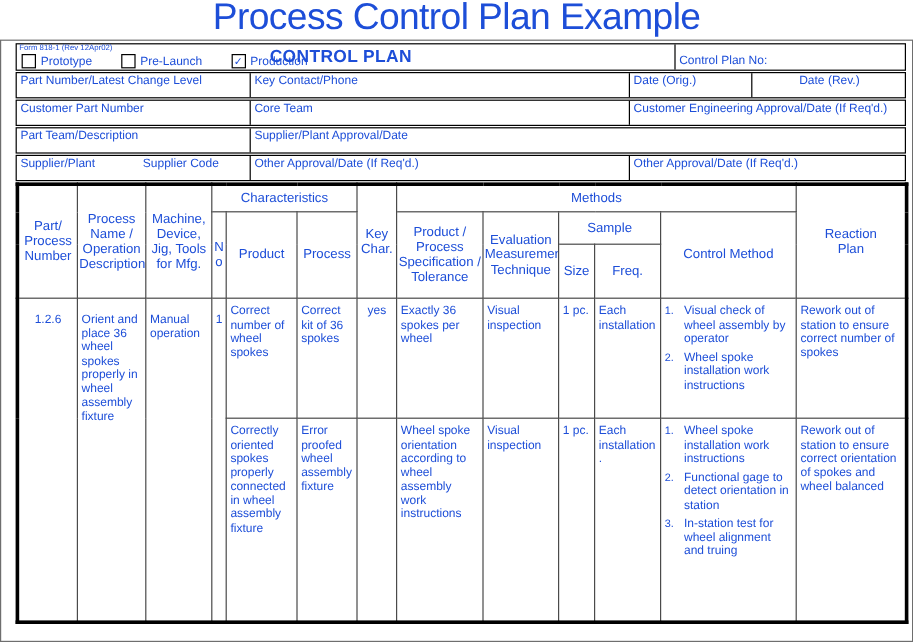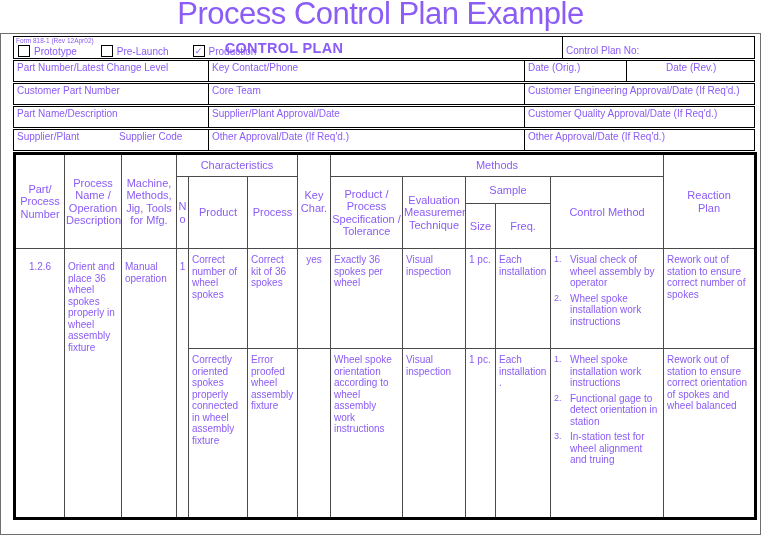--- a/index.html
+++ b/index.html
@@ -1,17 +1,17 @@
 <!DOCTYPE html>
 <html><head>
 <meta charset="utf-8">
 <style>
   html,body{margin:0;padding:0;background:#fff;}
   .page{position:relative;width:761px;height:535px;background:#fff;overflow:hidden;
-        font-family:"Liberation Sans",sans-serif;color:#8b5cf6;}
+        font-family:"Liberation Sans",sans-serif;color:#1d4ed8;}
   .page-title{position:absolute;top:-4px;left:0;width:100%;text-align:center;
               font-size:31px;font-weight:500;letter-spacing:-0.5px;}
   .frame{position:absolute;top:33px;left:0;right:0;bottom:0;border:1px solid #6e6e6e;}
 
   
   .upper-form{position:absolute;top:36px;left:13px;width:742px;}
   .uf-row{position:relative;border:1px solid #000;height:20px;margin-top:1px;background:#fff;}
   .uf-row.first{height:21px;margin-top:0;}
   .form-no{position:absolute;top:0;left:2px;font-size:6.5px;white-space:nowrap;}
   .cb-group{position:absolute;left:4px;bottom:1px;display:flex;gap:24px;align-items:center;}
@@ -83,23 +83,22 @@
       <div class="uf-cell c-c2 bL">Date (Rev.)</div>
     </div>
 
     <div class="uf-row">
       <div class="uf-cell c-a">Customer Part Number</div>
       <div class="uf-cell c-b bL">Core Team</div>
       <div class="uf-cell c-c bL">Customer Engineering Approval/Date (If Req'd.)</div>
     </div>
 
     <div class="uf-row">
-      <div class="uf-cell c-a">Part Name/Description</div>
+      <div class="uf-cell c-a">Part Team/Description</div>
       <div class="uf-cell c-b bL">Supplier/Plant Approval/Date</div>
-      <div class="uf-cell c-c bL">Customer Quality Approval/Date (If Req'd.)</div>
     </div>
 
     <div class="uf-row">
       <div class="uf-cell c-a">
         <span>Supplier/Plant</span>
         <span class="uf-sub">Supplier Code</span>
       </div>
       <div class="uf-cell c-b bL">Other Approval/Date (If Req'd.)</div>
       <div class="uf-cell c-c bL">Other Approval/Date (If Req'd.)</div>
     </div>
@@ -124,21 +123,21 @@
     <tbody>
         <tr class="h1">
       <th rowspan="3">Part/
 Process
 Number</th>
       <th rowspan="3">Process
 Name /
 Operation
 Description</th>
       <th rowspan="3">Machine,
-Methods,
+Device,
 Jig, Tools
 for Mfg.</th>
       <th colspan="3">Characteristics</th>
       <th rowspan="3">Key
 Char.</th>
       <th colspan="5">Methods</th>
       <th rowspan="3">Reaction
 Plan</th>
     </tr>
     <tr class="h2">

